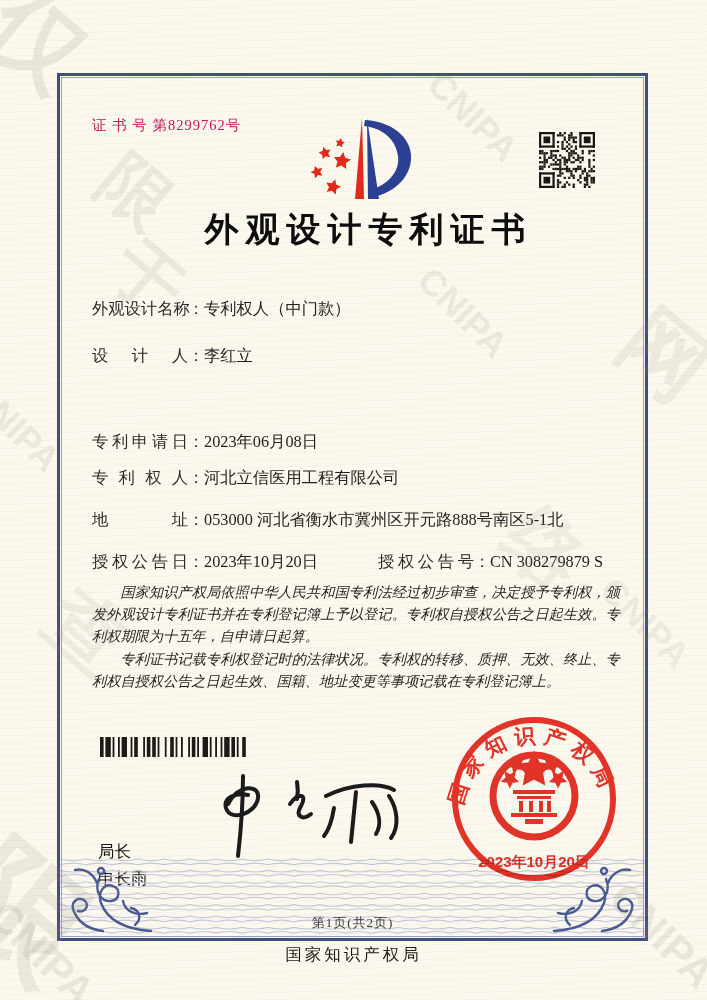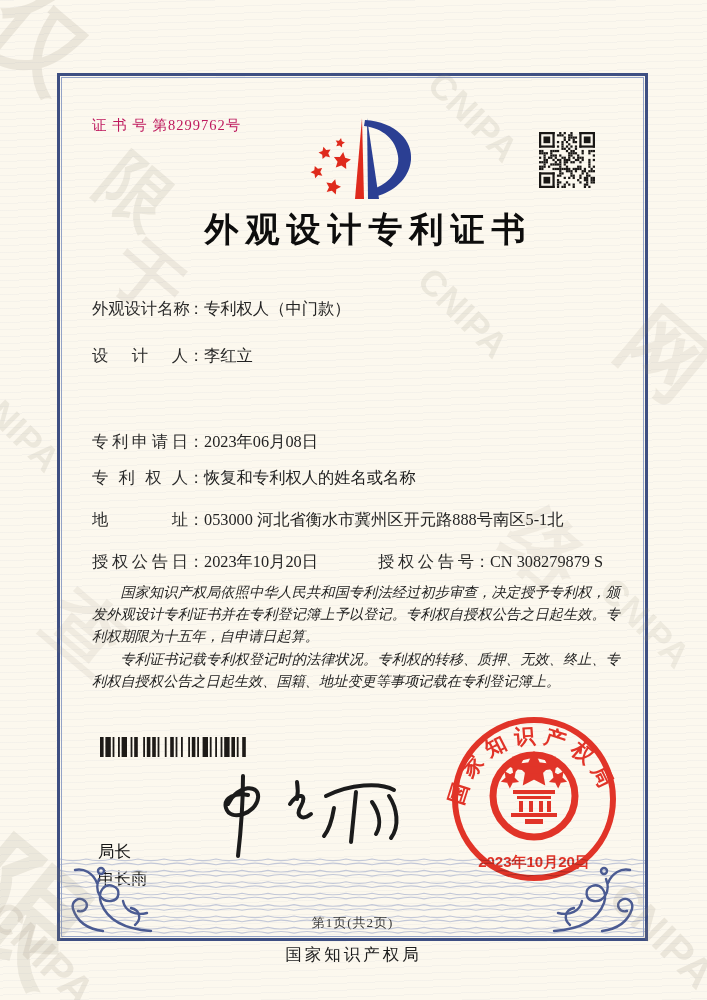--- a/index.html
+++ b/index.html
@@ -289,21 +289,21 @@
     <div class="row r1">
       <span class="flabel">外观设计名称</span><span class="colon">：</span><span class="fvalue">专利权人（中门款）</span>
     </div>
     <div class="row r2">
       <span class="flabel">设计人</span><span class="colon">：</span><span class="fvalue">李红立</span>
     </div>
     <div class="row r4">
       <span class="flabel">专利申请日</span><span class="colon">：</span><span class="fvalue">2023年06月08日</span>
     </div>
     <div class="row r5">
-      <span class="flabel">专利权人</span><span class="colon">：</span><span class="fvalue">恢复和专利权人的姓名或名称</span>
+      <span class="flabel">专利权人</span><span class="colon">：</span><span class="fvalue">河北立信医用工程有限公司</span>
     </div>
     <div class="row r6">
       <span class="flabel">地址</span><span class="colon">：</span><span class="fvalue">053000 河北省衡水市冀州区开元路888号南区5-1北</span>
     </div>
     <div class="row r7">
       <span class="flabel">授权公告日</span><span class="colon">：</span><span class="fvalue">2023年10月20日</span>
       <span class="pair2">
         <span class="flabel">授权公告号</span><span class="colon">：</span><span class="fvalue">CN 308279879 S</span>
       </span>
     </div>

